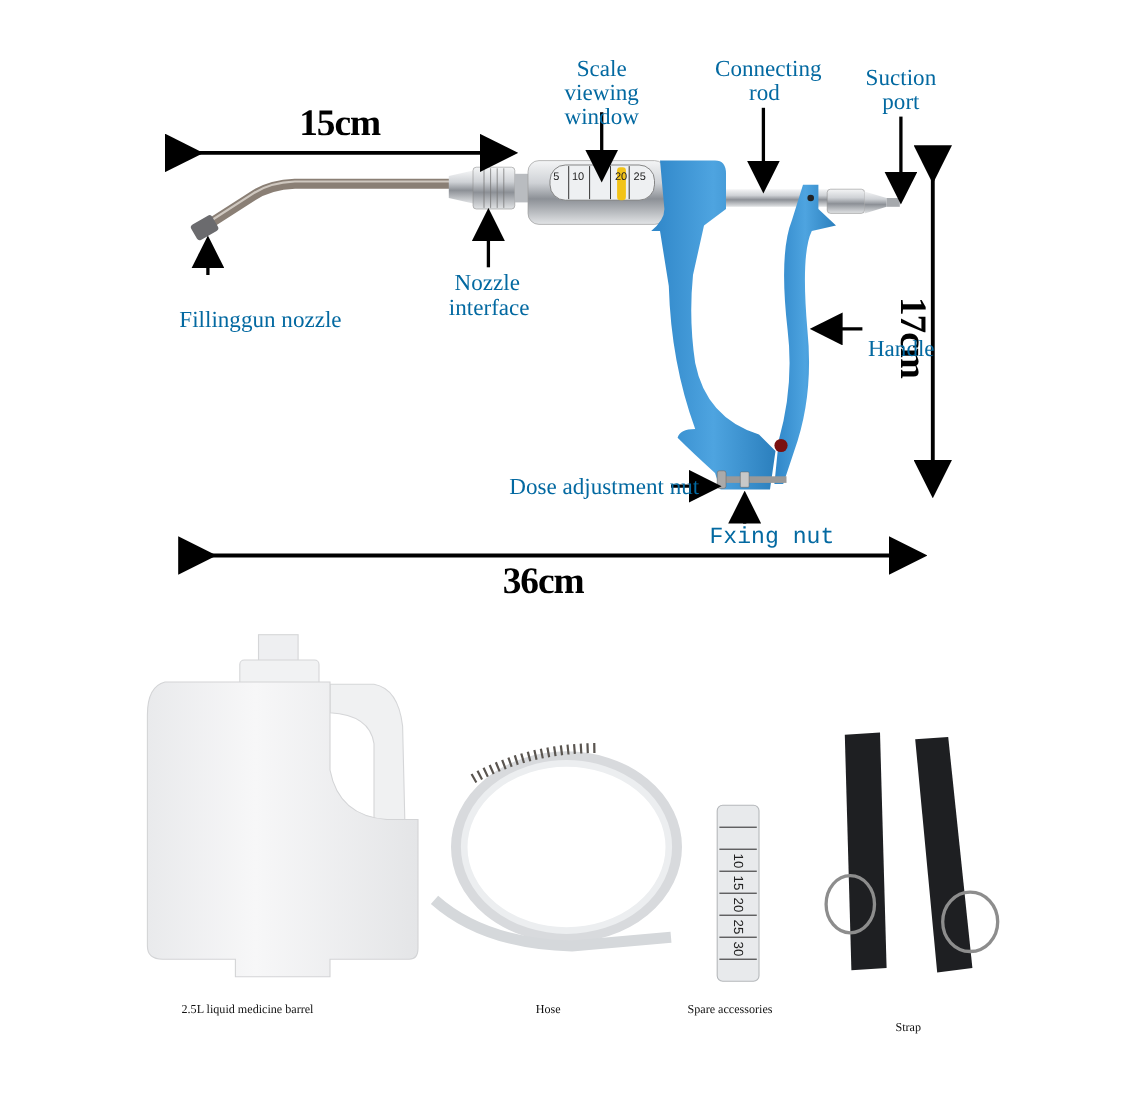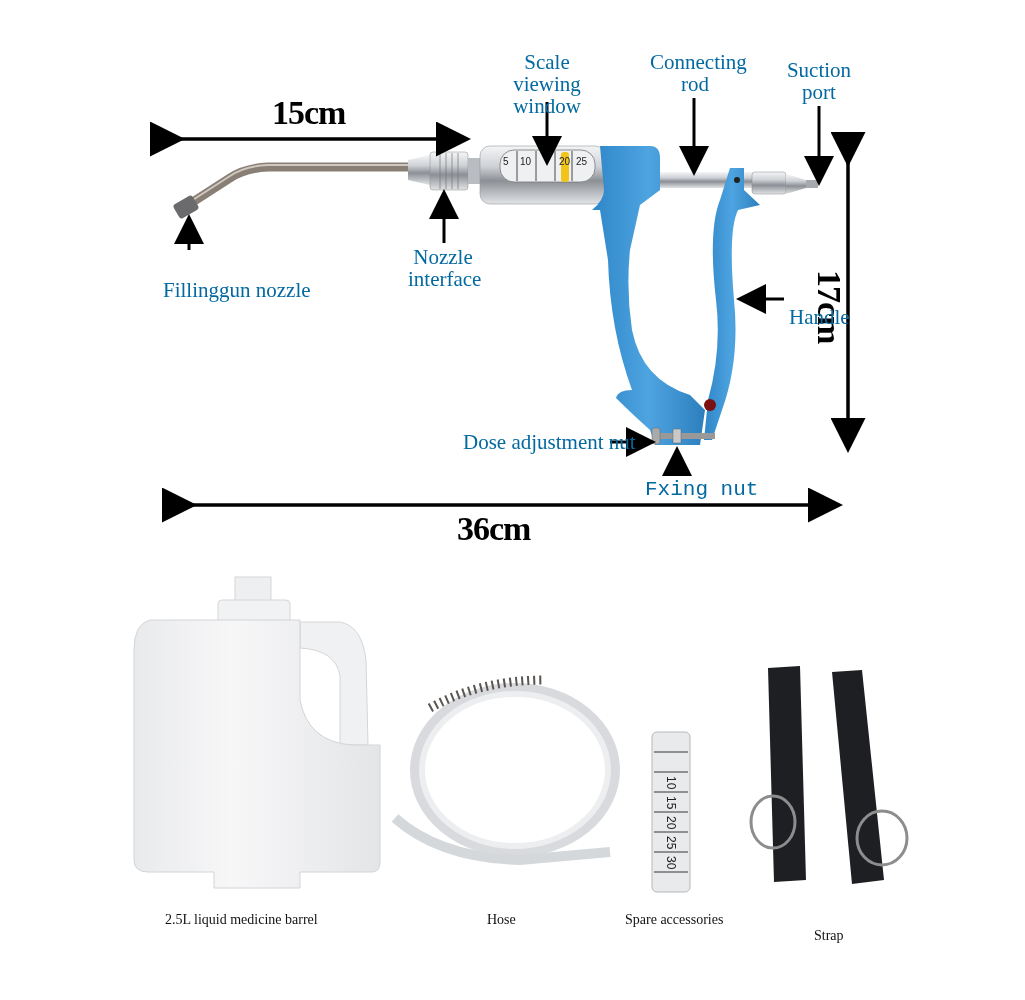--- a/index.html
+++ b/index.html
@@ -1,21 +1,21 @@
 <!DOCTYPE html>
 <html><head>
 <meta charset="utf-8">
 <style>
   html, body { margin:0; padding:0; background:#ffffff; }
   body { width:1025px; height:1000px; position:relative; overflow:hidden;
          font-family:"Liberation Serif", "DejaVu Serif", serif; color:#111; }
   .abs { position:absolute; }
   .label { font-size:21px; line-height:22px; text-align:center; white-space:nowrap; color:#0369a1; }
   .dim { font-weight:bold; font-size:34px; letter-spacing:-1px; color:#000; }
-  .caption { font-size:14px; text-align:center; white-space:nowrap; }
+  .caption { font-size:11px; text-align:center; white-space:nowrap; }
   svg { position:absolute; left:0; top:0; overflow:visible; }
 </style>
 </head>
 <body>
 
 <svg width="1025" height="1000">
   <defs>
     <linearGradient id="metal" x1="0" y1="0" x2="0" y2="1">
       <stop offset="0" stop-color="#f4f5f6"></stop>
       <stop offset="0.35" stop-color="#cfd2d6"></stop>

